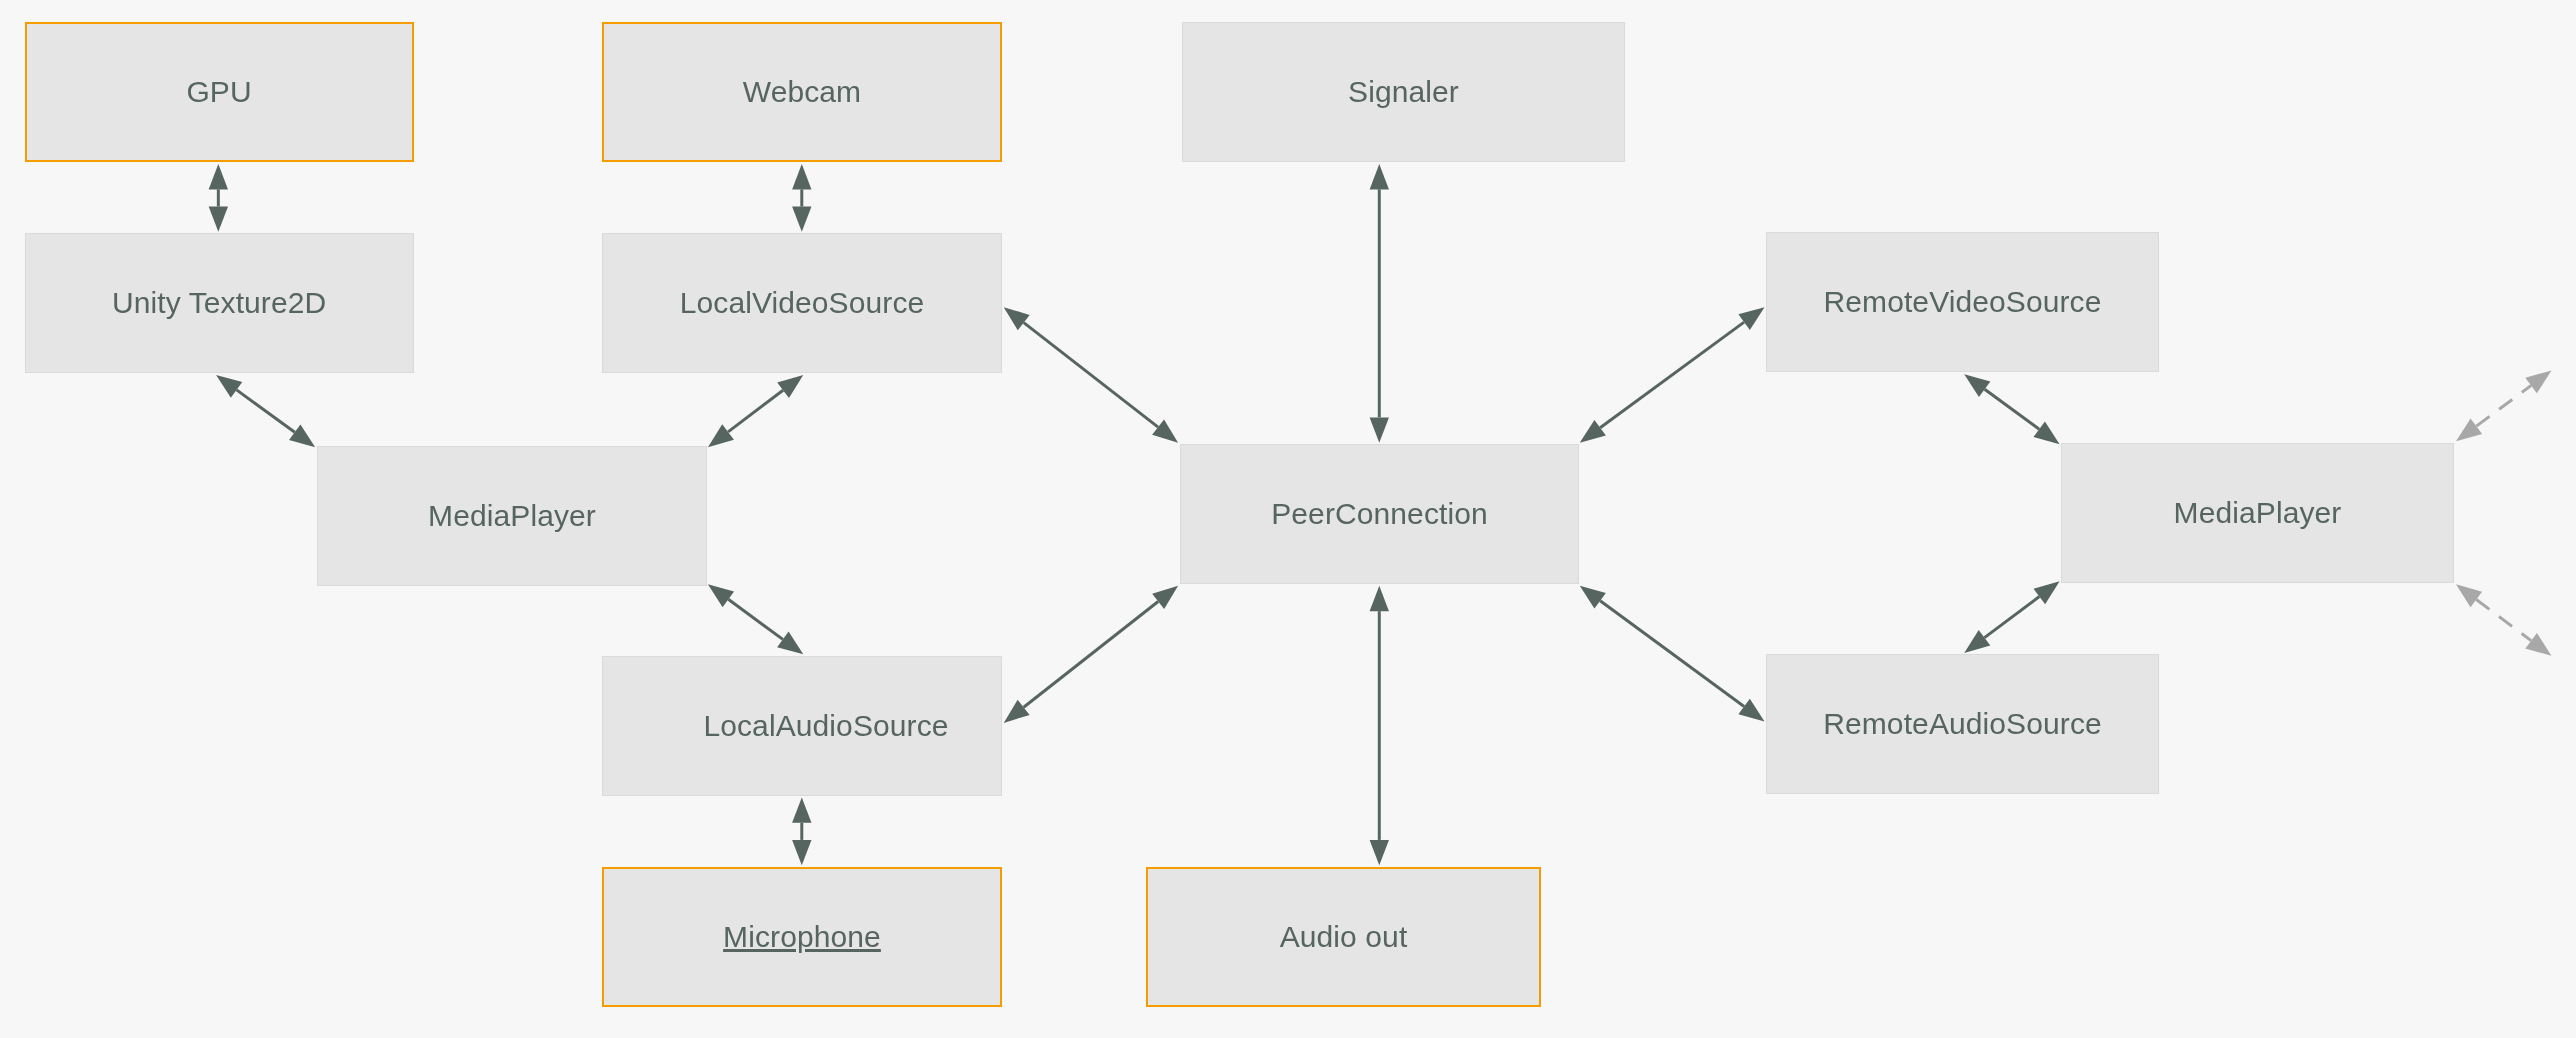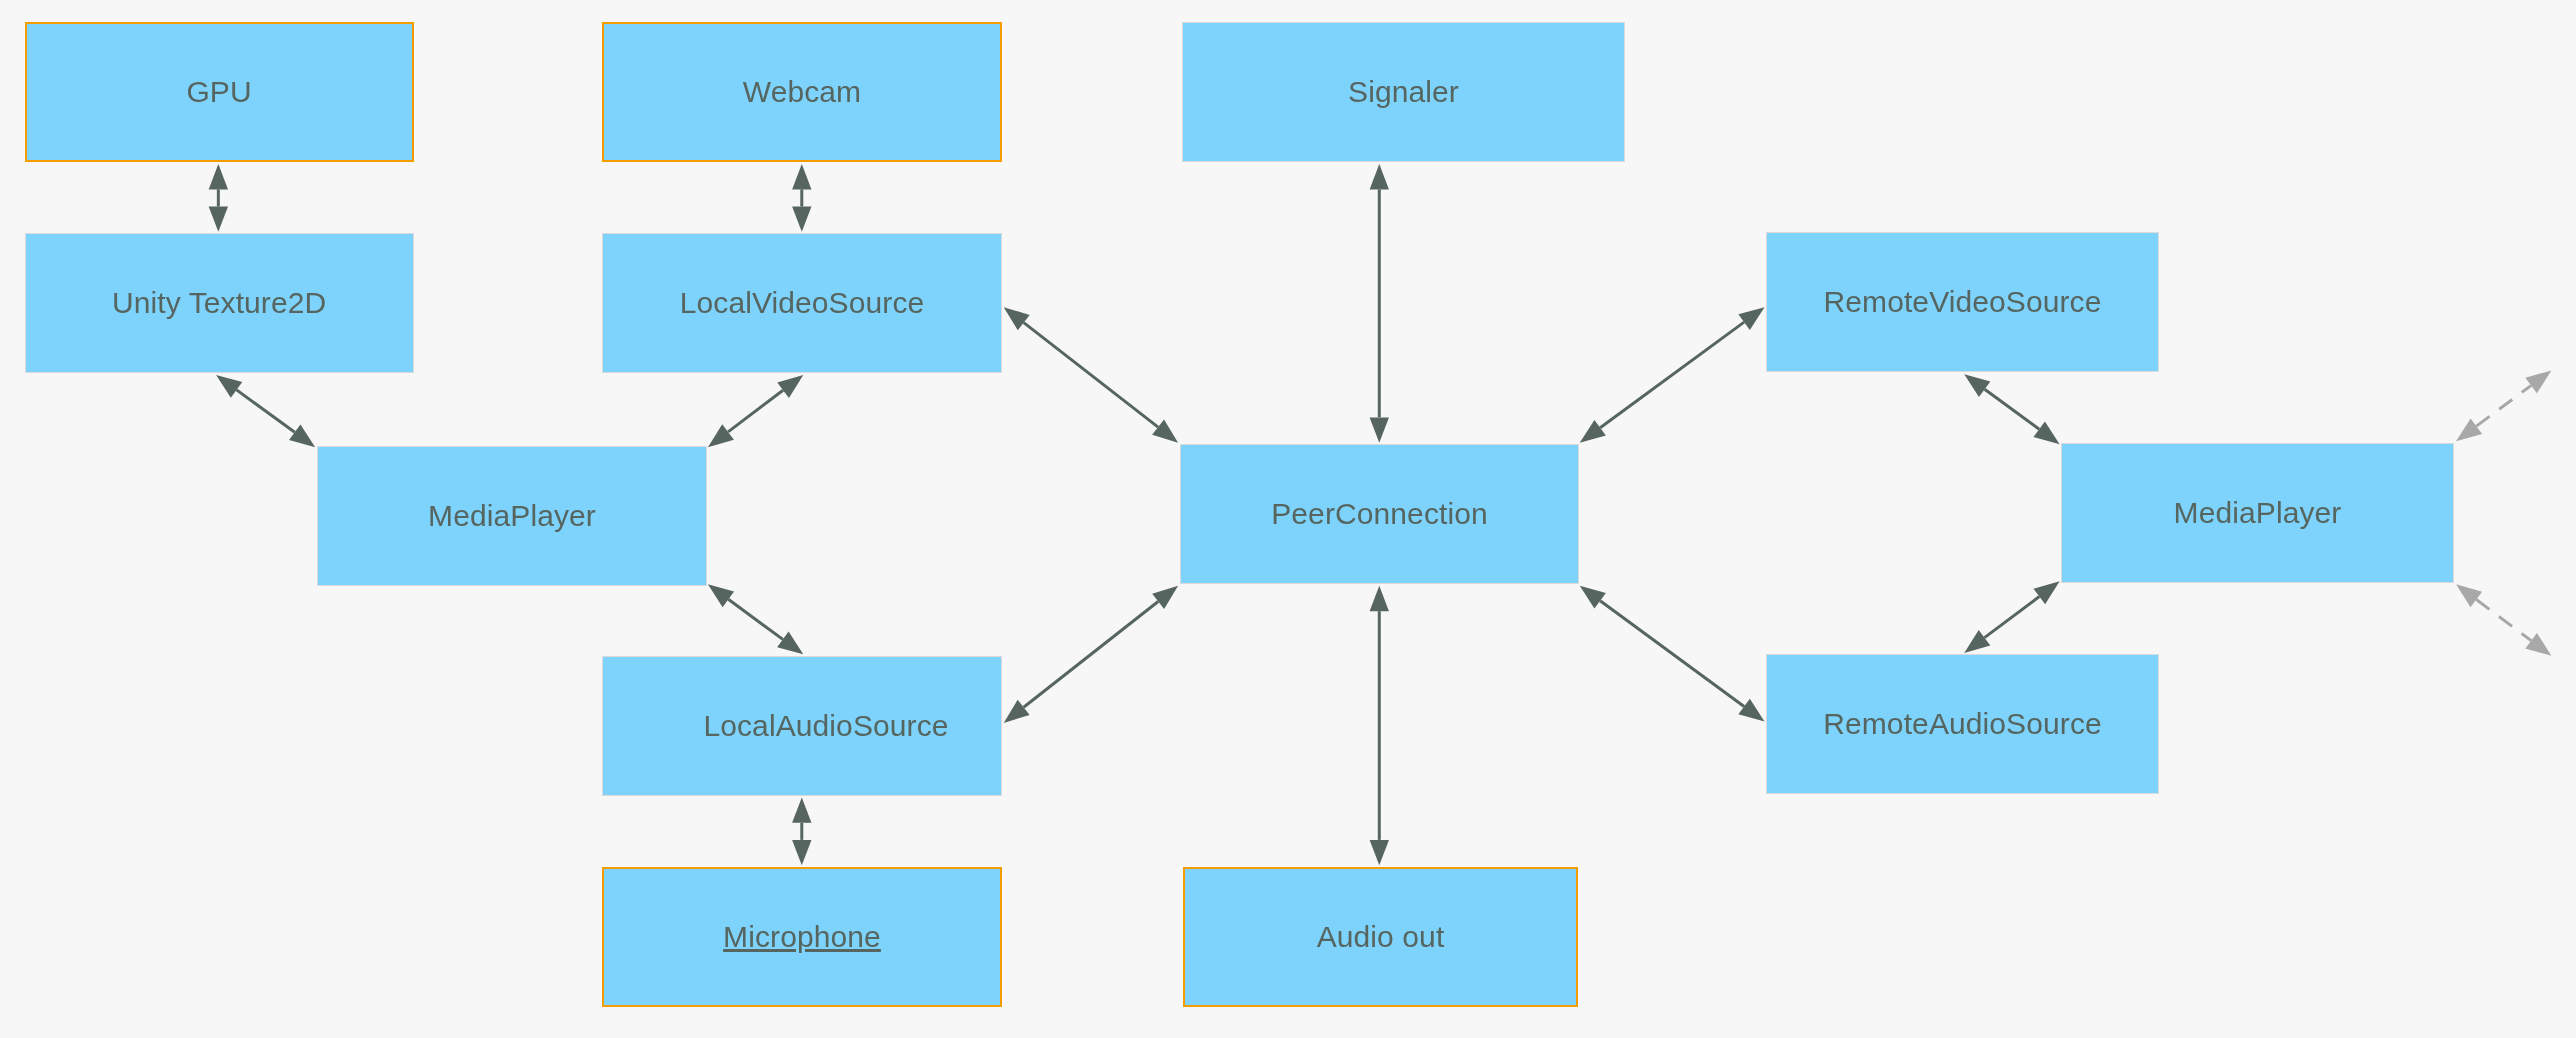--- a/index.html
+++ b/index.html
@@ -21,21 +21,21 @@
     position: absolute;
     left: 0;
     top: 0;
     width: 2576px;
     height: 1039px;
     pointer-events: none;
   }
   .node {
     position: absolute;
     box-sizing: border-box;
-    background: #7dd3fc;
+    background: #e5e5e5;
     border: 1.5px solid #dadada;
     display: flex;
     align-items: center;
     justify-content: center;
     color: #56655f;
     font-size: 30px;
     font-weight: 400;
     letter-spacing: 0.1px;
     white-space: nowrap;
   }
@@ -164,18 +164,18 @@
       </div>
       <div class="node" style="left: 602px; top: 656px; width: 400px; height: 140px; padding-left: 48px;">
         <span class="node-label">LocalAudioSource</span>
       </div>
       <div class="node" style="left: 1766px; top: 654px; width: 393px; height: 140px;">
         <span class="node-label">RemoteAudioSource</span>
       </div>
       <div class="node highlight" style="left: 602px; top: 867px; width: 400px; height: 140px; text-decoration: underline;">
         <span class="node-label">Microphone</span>
       </div>
-      <div class="node highlight" style="left: 1183px; top: 867px; width: 395px; height: 140px;">
+      <div class="node highlight" style="left: 1146px; top: 867px; width: 395px; height: 140px;">
         <span class="node-label">Audio out</span>
       </div>
     </div>
 </div>
 
 
 </body></html>

